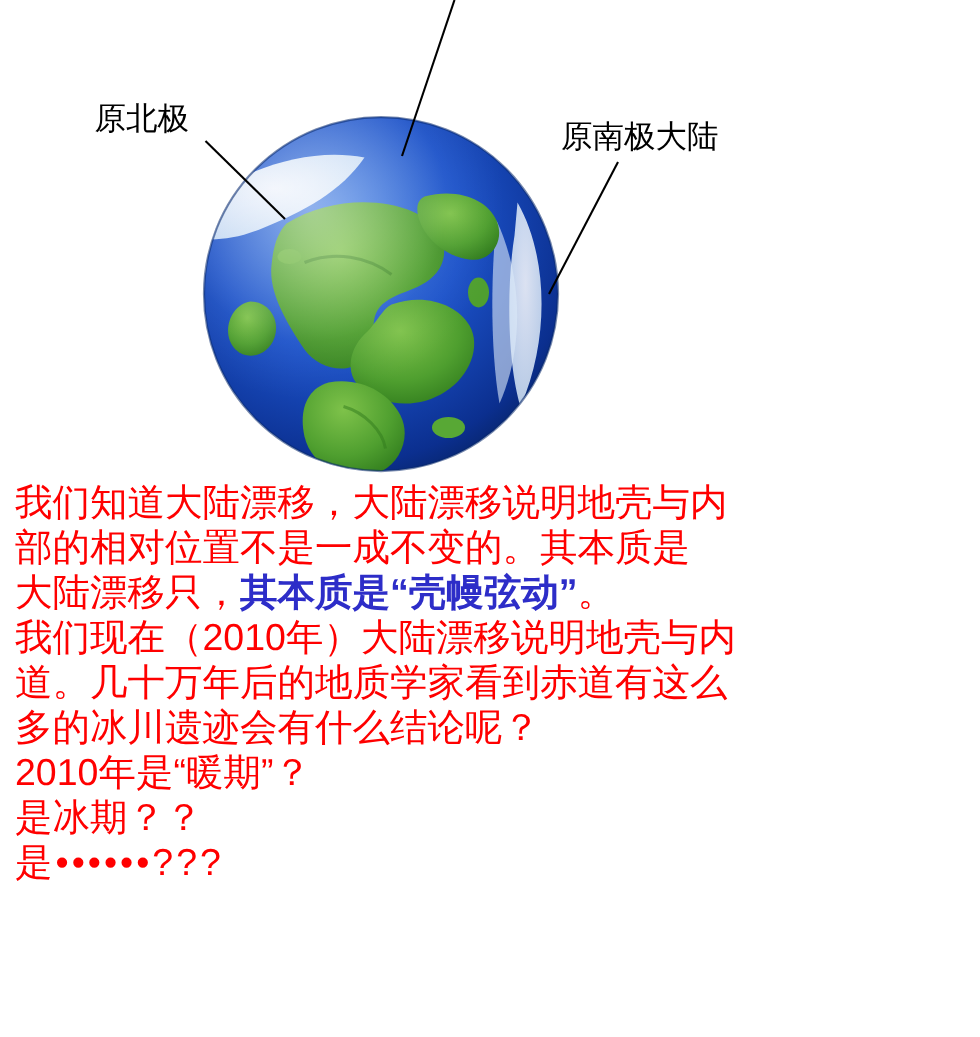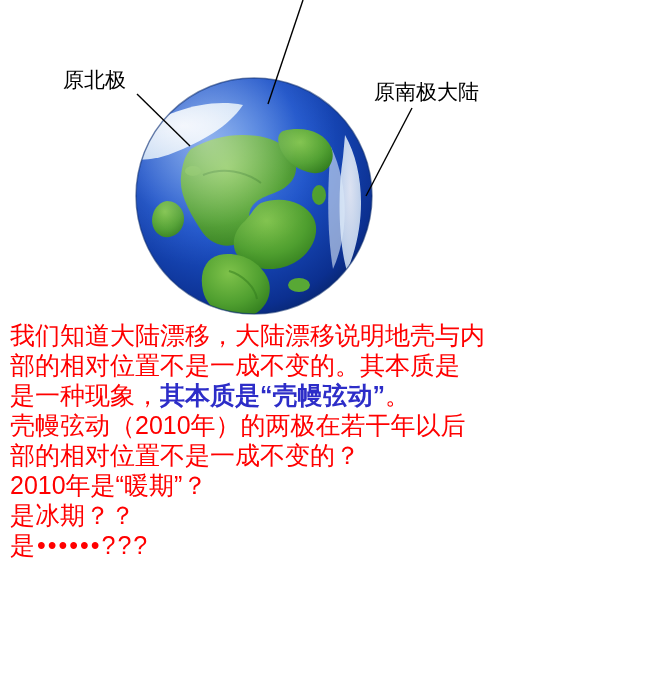--- a/index.html
+++ b/index.html
@@ -143,21 +143,22 @@
     <line x1="137" y1="94" x2="190" y2="146" stroke="#000000" stroke-width="1.4"></line>
     <line x1="412" y1="108" x2="366" y2="196" stroke="#000000" stroke-width="1.4"></line>
   </svg>
 
   <div class="label" id="label-north">原北极</div>
   <div class="label" id="label-south">原南极大陆</div>
 
   <div class="text-block">
     <div class="line">我们知道大陆漂移，大陆漂移说明地壳与内</div>
     <div class="line">部的相对位置不是一成不变的。其本质是</div>
-    <div class="line"><span class="seg-red">是一种现象，</span><span class="seg-blue">其本质是“壳幔弦动”</span><span class="seg-red">。</span></div>
-    <div class="line">壳幔弦动（2010年）的两极在若干年以后</div>
-    <div class="line">部的相对位置不是一成不变的？</div>
+    <div class="line"><span class="seg-red">大陆漂移只，</span><span class="seg-blue">其本质是“壳幔弦动”</span><span class="seg-red">。</span></div>
+    <div class="line">我们现在（2010年）大陆漂移说明地壳与内</div>
+    <div class="line">道。几十万年后的地质学家看到赤道有这么</div>
+    <div class="line">多的冰川遗迹会有什么结论呢？</div>
     <div class="line">2010年是“暖期”？</div>
     <div class="line">是冰期？？</div>
     <div class="line dots">是••••••???</div>
   </div>
 
 </div>
 
 </body></html>

